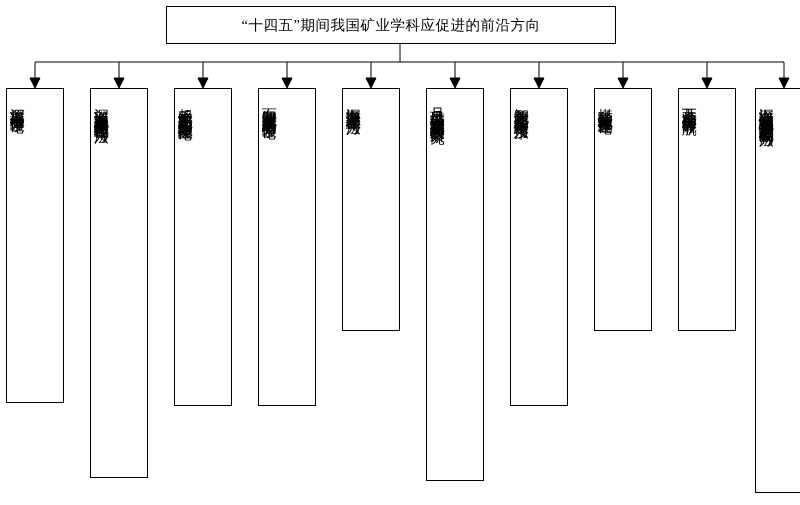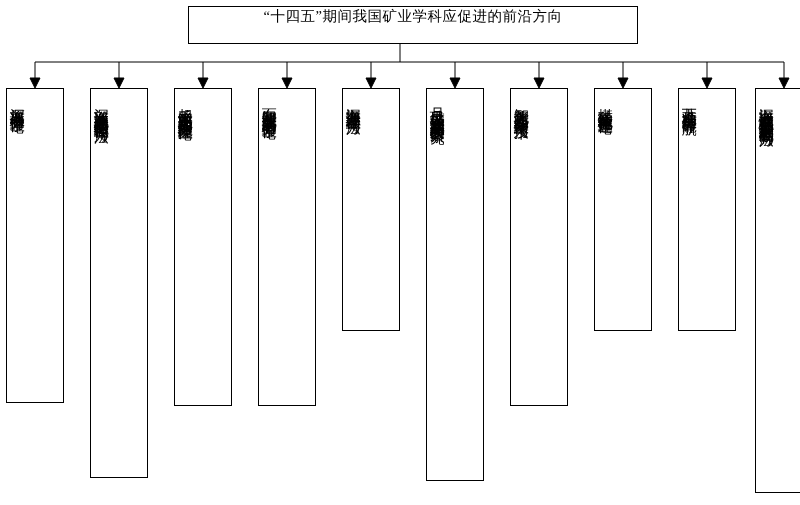--- a/index.html
+++ b/index.html
@@ -13,28 +13,28 @@
   }
   #canvas {
     position: relative;
     width: 800px;
     height: 505px;
     overflow: hidden;
     background: #ffffff;
   }
   #root-box {
     position: absolute;
-    left: 188px;
+    left: 166px;
     top: 6px;
     width: 450px;
     height: 38px;
     border: 1px solid #000000;
     box-sizing: border-box;
     display: flex;
-    align-items: flex-start;
+    align-items: center;
     justify-content: center;
     background: #ffffff;
   }
   #root-label {
     font-size: 14.5px;
     letter-spacing: 0.5px;
     white-space: nowrap;
   }
   #connectors {
     position: absolute;

